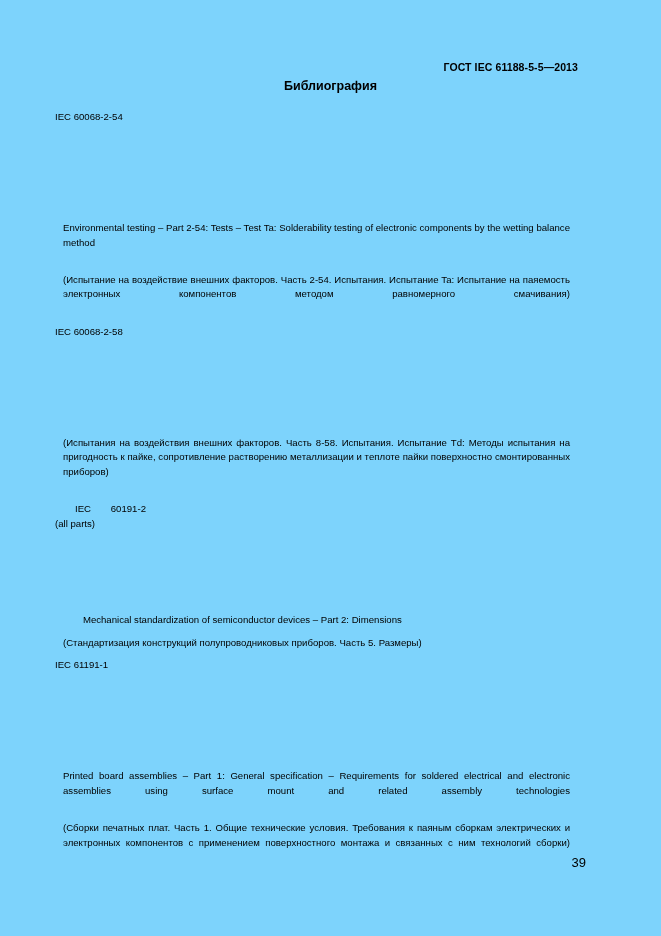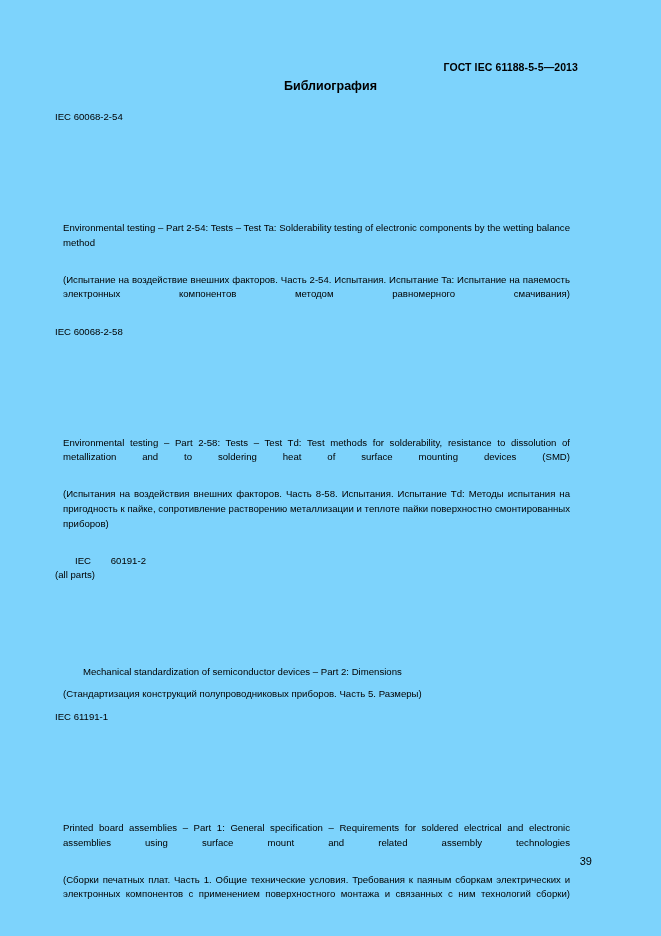--- a/index.html
+++ b/index.html
@@ -92,22 +92,22 @@
   }
   .para.nojustify {
     text-align: center;
   }
   .para.nojustify::after { content: none; }
 
   
   .page-number {
     position: absolute;
     top: 855px;
-    right: 69px;
-    font-size: 11px;
+    right: 75px;
+    font-size: 13px;
   }
 </style>
 </head>
 <body>
 
 <div class="page">
 
   <div class="doc-header">ГОСТ IEC 61188-5-5—2013</div>
 
   <div class="section-title">Библиография</div>
@@ -122,21 +122,20 @@
         <p class="para">Environmental testing – Part 2-54: Tests – Test Ta: Solderability testing of electronic components by the wetting balance method</p>
         <p class="para">(Испытание на воздействие внешних факторов. Часть 2-54. Испытания. Испытание Ta: Испытание на паяемость электронных компонентов методом равномерного смачивания)</p>
       </div>
     </div>
 
     <div class="entry">
       <div class="entry-label">
         <span class="lbl-line">IEC 60068-2-58</span>
       </div>
       <div class="entry-body">
-        <p class="para">Environmental testing – Part 2-58: Tests – Test Td: Test methods for solderability, resistance to dissolution of metallization and to soldering heat of surface mounting devices (SMD)</p>
         <p class="para">(Испытания на воздействия внешних факторов. Часть 8-58. Испытания. Испытание Td: Методы испытания на пригодность к пайке, сопротивление растворению металлизации и теплоте пайки поверхностно смонтированных приборов)</p>
       </div>
     </div>
 
     <div class="entry">
       <div class="entry-label">
         <span class="lbl-line spread">
           <span>IEC</span>
           <span>60191-2</span>
         </span>

